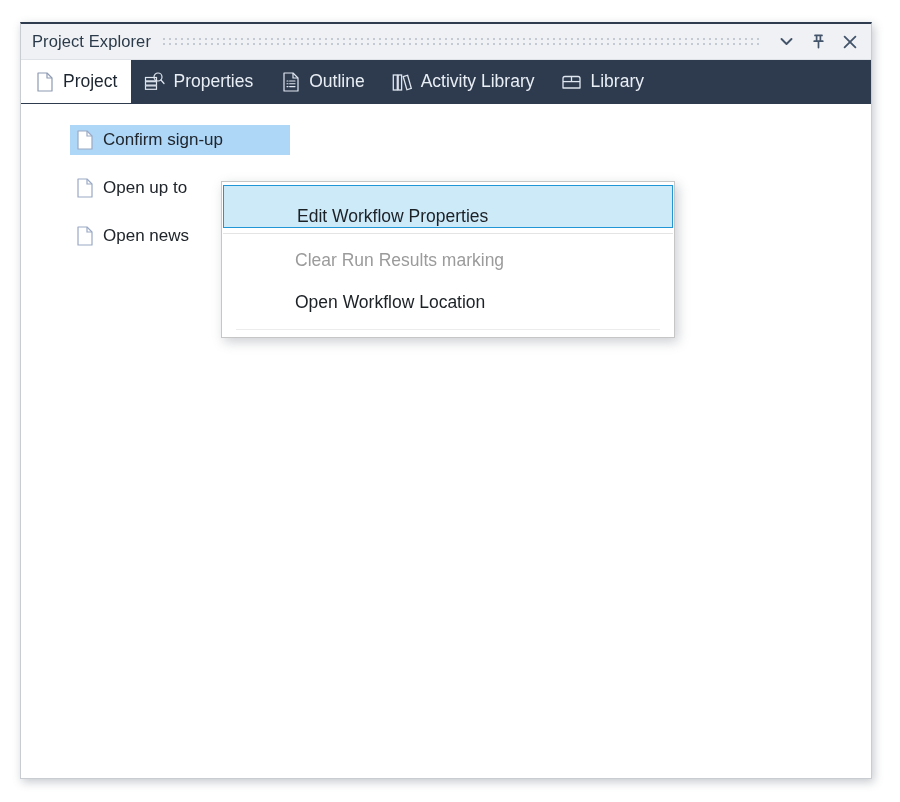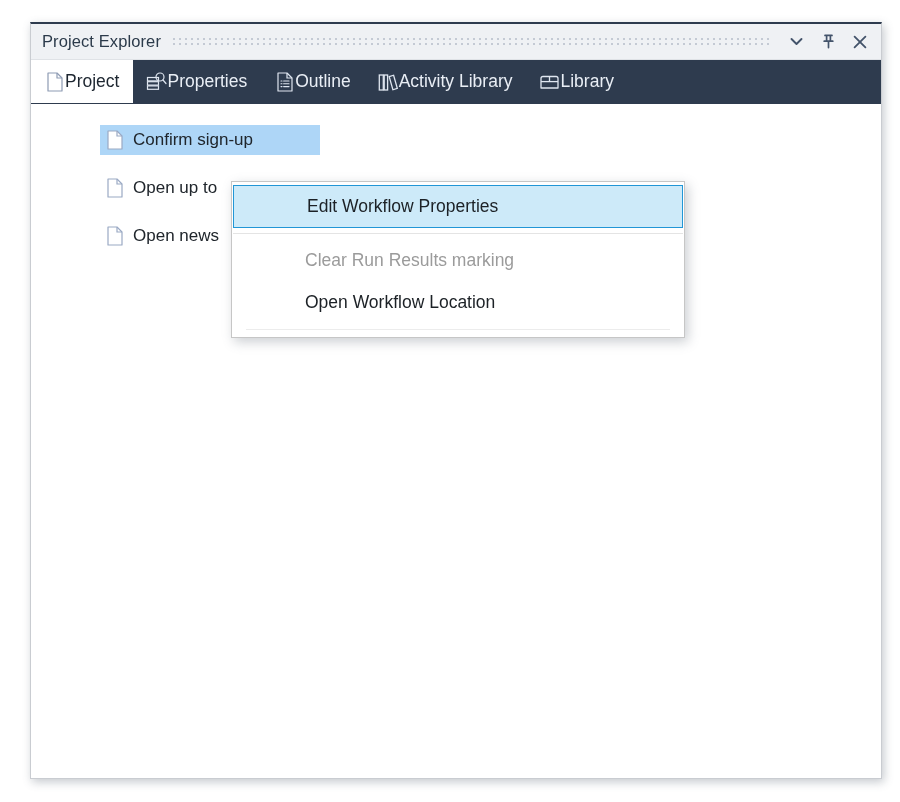--- a/index.html
+++ b/index.html
@@ -16,21 +16,21 @@
   #root {
     position: relative;
     width: 900px;
     height: 802px;
     background: #ffffff;
   }
 
   
   .window {
     position: absolute;
-    left: 30px;
+    left: 20px;
     top: 22px;
     width: 852px;
     height: 757px;
     background: #ffffff;
     border: 1px solid #c9ccd1;
     border-top: 2px solid #2e3b4e;
     box-sizing: border-box;
     box-shadow: 2px 3px 9px rgba(80, 90, 105, 0.33);
   }
 
@@ -82,20 +82,21 @@
     height: 44px;
     background: #2e3b4e;
     display: flex;
     align-items: stretch;
     box-sizing: border-box;
     border-bottom: 1px solid #2e3b4e;
   }
   .tab {
     display: flex;
     align-items: center;
+    gap: 8px;
     padding: 0 14px 0 13px;
     color: #e9eef5;
     font-size: 17.5px;
     white-space: nowrap;
     box-sizing: border-box;
   }
   .tab.active {
     background: #ffffff;
     color: #1d2630;
   }
@@ -123,21 +124,20 @@
     font-size: 16.5px;
   }
 
   
   .listbody {
     position: relative;
     background: #ffffff;
     height: 619px;
     padding-top: 21px;
     box-sizing: border-box;
-    padding-left: 20px;
   }
   .wf-row {
     display: flex;
     align-items: center;
     height: 30px;
     margin-left: 49px;
     width: 220px;
     padding-left: 7px;
     box-sizing: border-box;
     color: #20262c;
@@ -182,20 +182,21 @@
     box-sizing: border-box;
     font-size: 17.5px;
     color: #1c2126;
     white-space: nowrap;
   }
   .ctx-item.highlighted {
     background: #cdeaf9;
     border: 1px solid #2196d6;
     margin: 0 1px;
     height: 43px;
+    align-items: flex-end;
   }
   .ctx-item.disabled {
     color: #9b9b9b;
   }
   .ctx-sep {
     height: 1px;
     background: #e4e4e4;
     margin: 5px 1px 5px 1px;
   }
   .ctx-bottom-sep {

